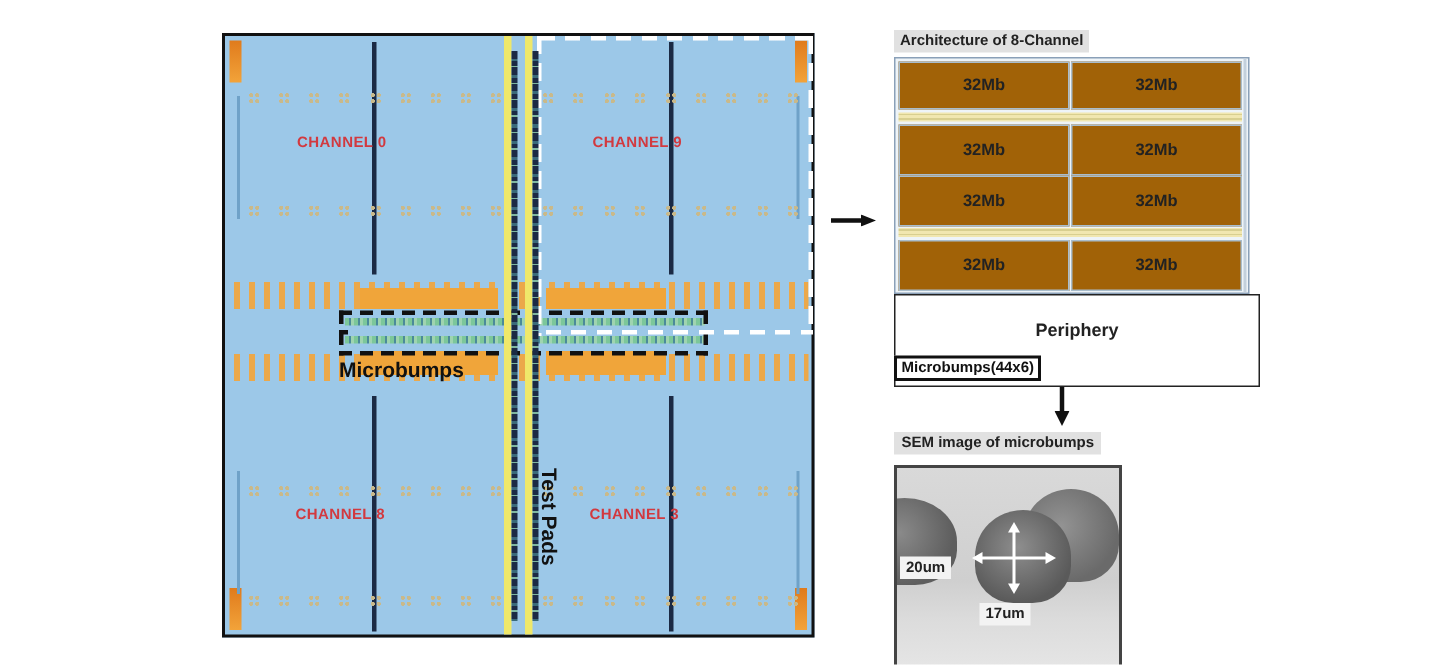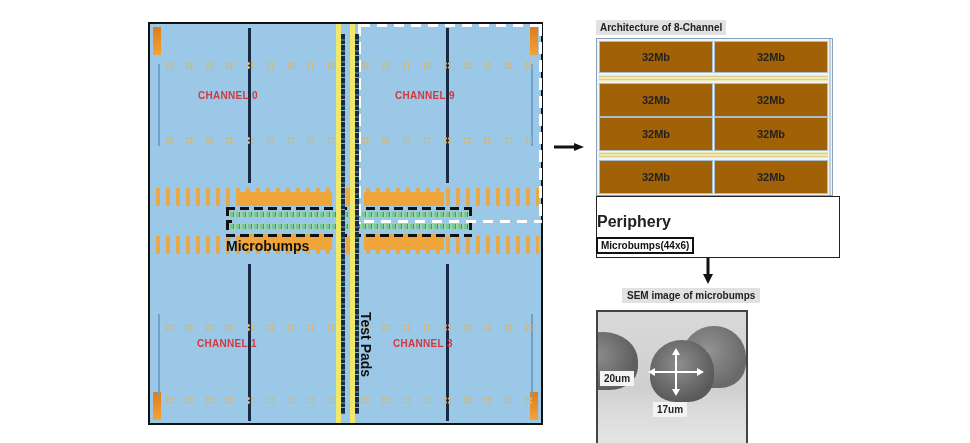--- a/index.html
+++ b/index.html
@@ -36,26 +36,26 @@
   
   #arrow-right { left:554px; top:143px; width:30px; height:8px; }
 
   
   #arch-title { left:596px; top:20px; background:#e1e1e1; font-size:10px; font-weight:bold; color:#222; padding:2px 4px; }
   #arch-grid { left:596px; top:38px; width:237px; height:158px; border:1px solid #8aa0b8; box-sizing:border-box; background:#eef4f8; }
   .bank { position:absolute; background:#a16207; border:1px solid #a9bdcc; box-sizing:border-box; display:flex; align-items:center; justify-content:center; font-size:11px; font-weight:bold; color:#222; }
   .stripe { position:absolute; height:6px; background:repeating-linear-gradient(#f1e7b0 0 1px,#d8cf90 1px 2px,#f1e7b0 2px 3px); }
   .rside { position:absolute; width:2px; background:#c3d0dc; }
   #periphery { left:596px; top:196px; width:244px; height:62px; border:1.5px solid #222; box-sizing:border-box; background:#fff; }
-  #periphery-label { position:absolute; left:0; right:0; top:16px; text-align:left; font-weight:bold; font-size:16px; color:#222; }
+  #periphery-label { position:absolute; left:0; right:0; top:16px; text-align:center; font-weight:bold; font-size:12px; color:#222; }
   #mb-box { left:596px; top:237px; border:2px solid #111; background:#fff; font-size:10px; font-weight:bold; color:#111; padding:1px 3px; }
   #arrow-down { left:703px; top:258px; width:10px; height:26px; }
 
   
-  #sem-title { left:596px; top:288px; background:#e1e1e1; font-size:10px; font-weight:bold; color:#222; padding:2px 5px;margin-left:26px; }
+  #sem-title { left:596px; top:288px; background:#e1e1e1; font-size:10px; font-weight:bold; color:#222; padding:2px 5px; }
   #sem-img { left:596px; top:310px; width:152px; height:140px; border:2px solid #444; box-sizing:border-box; overflow:hidden;
              background:linear-gradient(#d9d9d9 0%, #cfcfcf 55%, #dcdcdc 75%, #e6e6e6 100%); }
   .sem-bump { position:absolute; border-radius:50% 50% 40% 40%; }
   .sem-label { position:absolute; background:#f3f3f3; font-size:10px; font-weight:bold; color:#222; padding:2px 4px; }
 </style>
 </head>
 <body>
 
 <div id="die" class="abs">
 
@@ -157,21 +157,21 @@
       <i class="pad"></i>
       <i class="pad"></i>
       <i class="pad"></i>
       <i class="pad"></i>
       <i class="pad"></i>
       <i class="pad"></i>
   </div>
 
   <div class="channel-label" style="left:48px;top:66px;">CHANNEL 0</div>
   <div class="channel-label" style="left:245px;top:66px;">CHANNEL 9</div>
-  <div class="channel-label" style="left:47px;top:314px;">CHANNEL 1</div>
+  <div class="channel-label" style="left:47px;top:314px;">CHANNEL 8</div>
   <div class="channel-label" style="left:243px;top:314px;">CHANNEL 3</div>
 
   <div class="tick-band" style="left:6px;top:164px;width:383px;"></div>
   <div class="tick-band" style="left:6px;top:212px;width:383px;"></div>
   <div class="orange-band" style="left:90px;top:168px;width:92px;height:14px;"></div>
   <div class="orange-band" style="left:214px;top:168px;width:80px;height:14px;"></div>
   <div class="orange-band" style="left:90px;top:210px;width:92px;height:16px;"></div>
   <div class="orange-band" style="left:214px;top:210px;width:80px;height:16px;"></div>
   <div class="bump-row" style="left:80px;top:188px;width:240px;"></div>
   <div class="bump-row" style="left:80px;top:200px;width:240px;"></div>

